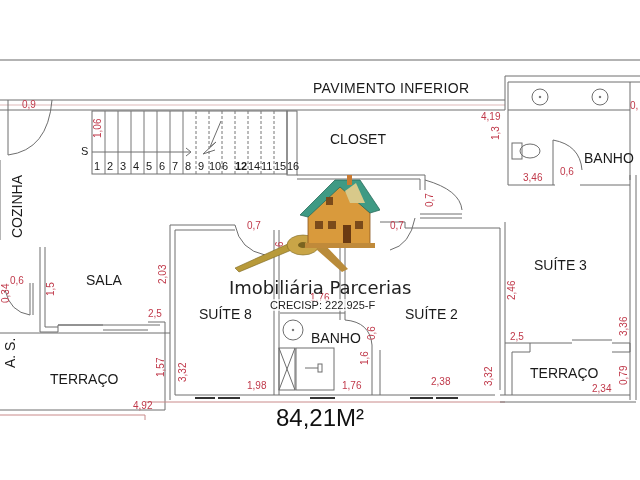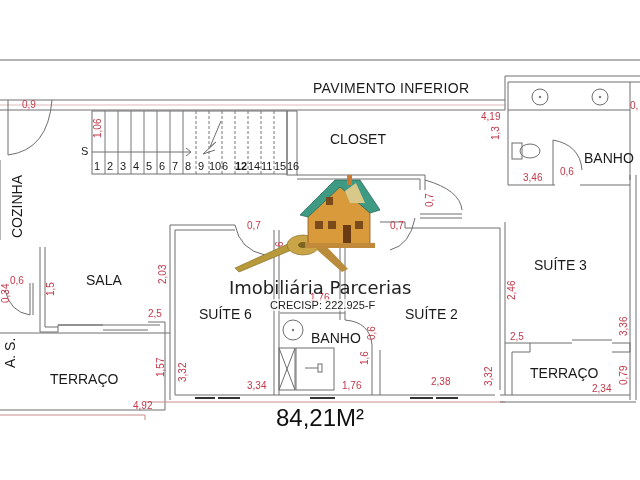--- a/index.html
+++ b/index.html
@@ -147,21 +147,21 @@
 </svg>
 
 <div id="title-label">PAVIMENTO INFERIOR</div>
 
 <div class="room-label" style="left:330px;top:131px;">CLOSET</div>
 <div class="room-label" style="left:584px;top:150px;">BANHO</div>
 <div class="room-label vert" style="left:9px;top:238px;">COZINHA</div>
 <div class="room-label" style="left:86px;top:272px;">SALA</div>
 <div class="room-label vert" style="left:2px;top:368px;">A. S.</div>
 <div class="room-label" style="left:50px;top:371px;">TERRAÇO</div>
-<div class="room-label" style="left:199px;top:306px;">SUÍTE 6</div>
+<div class="room-label" style="left:199px;top:306px;">SUÍTE 8</div>
 <div class="room-label" style="left:311px;top:330px;">BANHO</div>
 <div class="room-label" style="left:405px;top:306px;">SUÍTE 2</div>
 <div class="room-label" style="left:534px;top:257px;">SUÍTE 3</div>
 <div class="room-label" style="left:530px;top:365px;">TERRAÇO</div>
 
 <div class="step" style="left:81px;top:145px;">S</div>
 <div class="step" style="left:94px;top:160px;">1</div>
 <div class="step" style="left:107px;top:160px;">2</div>
 <div class="step" style="left:120px;top:160px;">3</div>
 <div class="step" style="left:133px;top:160px;">4</div>
@@ -190,21 +190,21 @@
 <div class="dim" style="left:390px;top:220px;">0,7</div>
 <div class="dim vert" style="left:274px;top:247px;">6</div>
 <div class="dim" style="left:10px;top:275px;">0,6</div>
 <div class="dim vert" style="left:0px;top:303px;">0,34</div>
 <div class="dim vert" style="left:45px;top:296px;">1,5</div>
 <div class="dim vert" style="left:157px;top:284px;">2,03</div>
 <div class="dim" style="left:148px;top:308px;">2,5</div>
 <div class="dim vert" style="left:155px;top:377px;">1,57</div>
 <div class="dim" style="left:133px;top:400px;">4,92</div>
 <div class="dim vert" style="left:177px;top:382px;">3,32</div>
-<div class="dim" style="left:247px;top:380px;">3,34</div>
+<div class="dim" style="left:247px;top:380px;">1,98</div>
 <div class="dim" style="left:310px;top:292px;">1,76</div>
 <div class="dim vert" style="left:366px;top:340px;">0,6</div>
 <div class="dim vert" style="left:359px;top:365px;">1,6</div>
 <div class="dim" style="left:342px;top:380px;">1,76</div>
 <div class="dim" style="left:431px;top:376px;">2,38</div>
 <div class="dim vert" style="left:483px;top:386px;">3,32</div>
 <div class="dim vert" style="left:506px;top:300px;">2,46</div>
 <div class="dim" style="left:510px;top:331px;">2,5</div>
 <div class="dim vert" style="left:618px;top:336px;">3,36</div>
 <div class="dim" style="left:592px;top:383px;">2,34</div>

